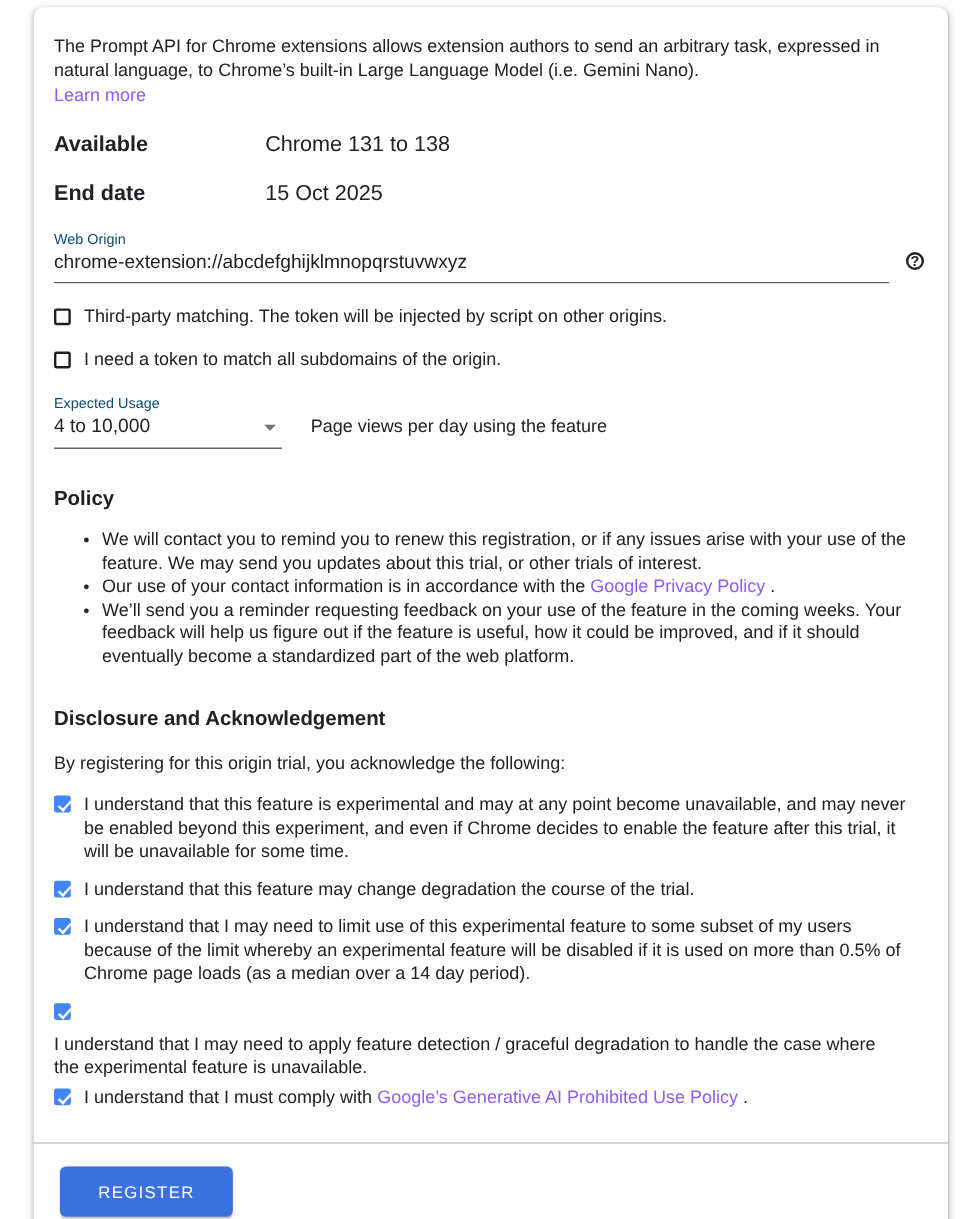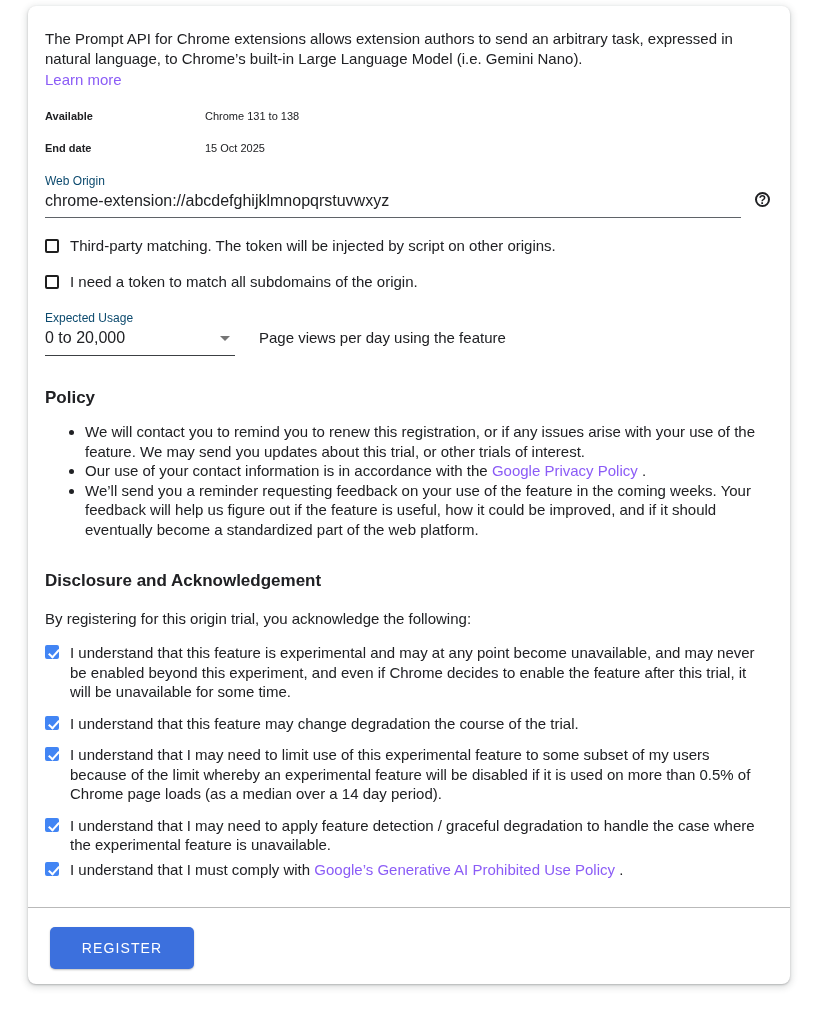--- a/index.html
+++ b/index.html
@@ -23,21 +23,21 @@
     font-weight: bold;
     margin: 0 0 15px 0;
     letter-spacing: .1px;
   }
   .body-text { font-size: 15px; line-height: 19.5px; }
   .intro { margin: 0; max-width: 726px; }
   .link { color: #8b5cf6; text-decoration: none; cursor: pointer; }
   .learn-more { display: inline-block; font-size: 15px; margin-top: 3px; }
 
   .details { margin-top: 21px; }
-  .detail-row { display: flex; font-size: 11px; margin-bottom: 20px; }
+  .detail-row { display: flex; font-size: 18px; margin-bottom: 20px; gap: 16px; }
   .detail-label { font-weight: bold; width: 160px; flex: none; }
 
   .field-label { font-size: 12px; color: #0c4a6e; }
 
   .origin-block { margin-top: 16px; }
   .origin-row { display: flex; align-items: center; gap: 14px; }
   input.origin {
     flex: 1;
     border: none;
     border-bottom: 1px solid #5f6368;
@@ -101,21 +101,21 @@
   }
   .usage-desc { font-size: 15px; padding-top: 4px; }
 
   h2 { font-size: 17px; font-weight: bold; margin: 32px 0 0 0; }
   ul.notices { margin: 14px 0 0 0; padding-left: 40px; }
   ul.notices li { margin: 0; }
 
   .disc-intro { margin: 19px 0 0 0; font-size: 15px; }
   .ack-list { margin-top: 16px; }
   .ack-row { display: flex; gap: 11px; margin-bottom: 12px; }
-  .ack-row.tight { margin-bottom: 5px; }
+  .ack-row.tight { margin-bottom: 5px; flex-direction: column; }
   .ack-row .cb { margin-top: 2px; }
   .ack-text { max-width: 696px; }
 
   .footer { border-top: 1px solid #b9b9b9; padding: 19px 0 15px 22px; }
   .register {
     background: #3c70dd;
     color: #fff;
     border: none;
     border-radius: 5px;
     font-family: inherit;
@@ -162,21 +162,21 @@
     </div>
     <div class="opt-row">
       <span class="cb"></span>
       <span>I need a token to match all subdomains of the origin.</span>
     </div>
 
     <div class="usage-block">
       <div class="field-label">Expected Usage</div>
       <div class="usage-row">
         <div class="select">
-          <span>0 to 20,000</span>
+          <span>4 to 10,000</span>
           <span class="caret"></span>
         </div>
         <span class="usage-desc">Page views per day using the feature</span>
       </div>
     </div>
 
     <h2>Policy</h2>
     <ul class="notices body-text">
       <li><span>We will contact you to remind you to renew this registration, or if any issues arise with your use of the feature. We may send you updates about this trial, or other trials of interest.</span></li>
       <li><span>Our use of your contact information is in accordance with the </span><a class="link">Google Privacy Policy</a><span> .</span></li>

